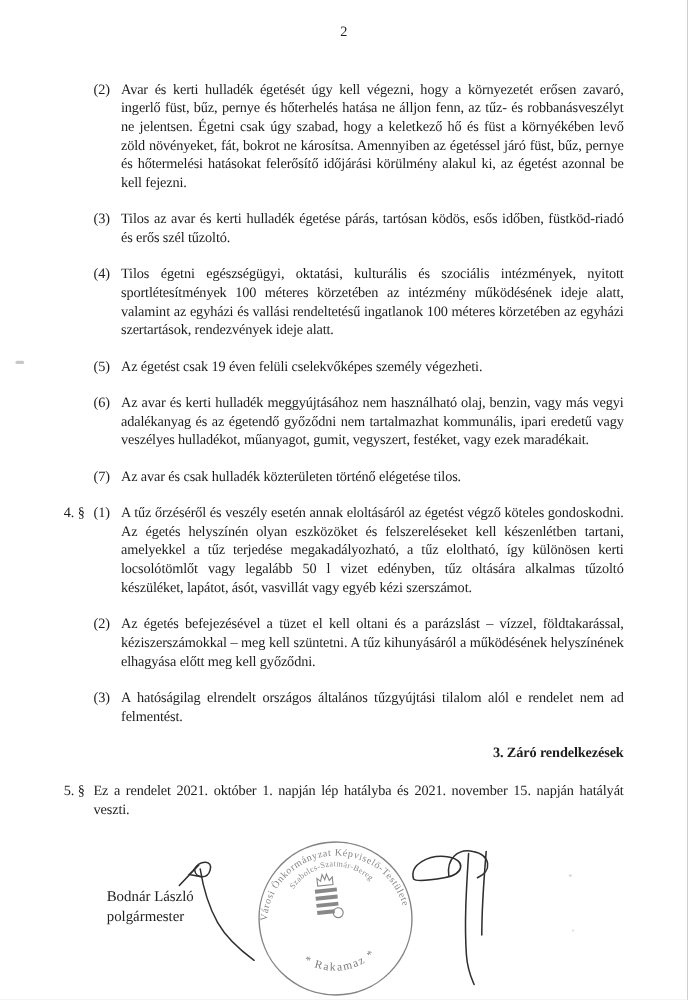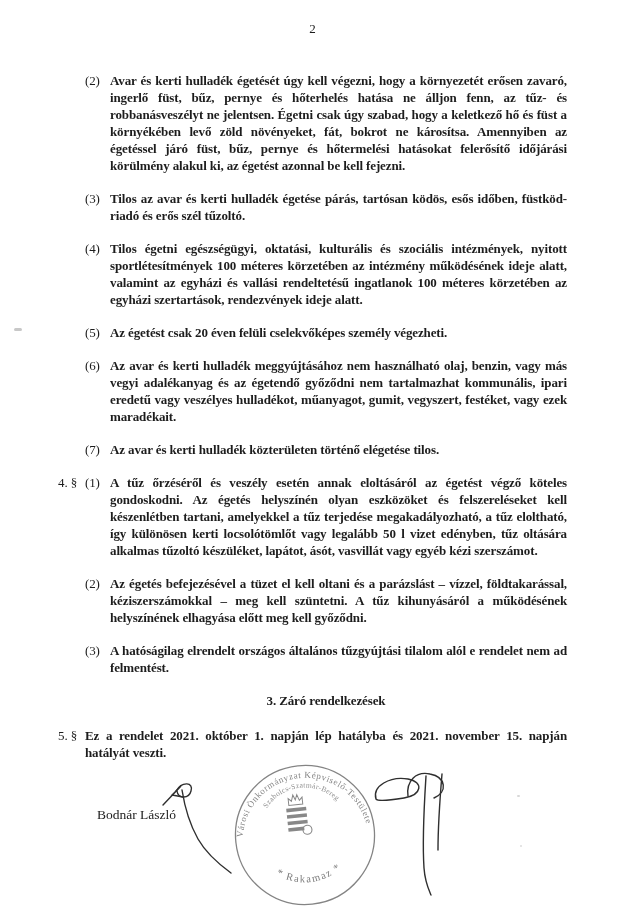--- a/index.html
+++ b/index.html
@@ -33,24 +33,23 @@
   }
   .sec{
     position:absolute;
     left:-27px;top:0;
     white-space:nowrap;
   }
   .marker{flex:0 0 25px;}
   .txt{
     flex:1;
     text-align:justify;
-    font-weight:bold;
   }
   .heading{
-    text-align:center;
+    text-align:right;
     font-weight:bold;
     margin:12px 0 18px 0;
   }
   .sig-area{
     position:absolute;
     left:0;top:760px;
     width:625px;height:149px;
   }
   .sig-name{
     position:absolute;
@@ -99,31 +98,31 @@
       <div class="txt">Tilos az avar és kerti hulladék égetése párás, tartósan ködös, esős időben, füstköd-riadó és erős szél tűzoltó.</div>
     </div>
 
     <div class="block">
       <span class="marker">(4)</span>
       <div class="txt">Tilos égetni egészségügyi, oktatási, kulturális és szociális intézmények, nyitott sportlétesítmények 100 méteres körzetében az intézmény működésének ideje alatt, valamint az egyházi és vallási rendeltetésű ingatlanok 100 méteres körzetében az egyházi szertartások, rendezvények ideje alatt.</div>
     </div>
 
     <div class="block">
       <span class="marker">(5)</span>
-      <div class="txt">Az égetést csak 20 éven felüli cselekvőképes személy végezheti.</div>
+      <div class="txt">Az égetést csak 19 éven felüli cselekvőképes személy végezheti.</div>
     </div>
 
     <div class="block">
       <span class="marker">(6)</span>
       <div class="txt">Az avar és kerti hulladék meggyújtásához nem használható olaj, benzin, vagy más vegyi adalékanyag és az égetendő győződni nem tartalmazhat kommunális, ipari eredetű vagy veszélyes hulladékot, műanyagot, gumit, vegyszert, festéket, vagy ezek maradékait.</div>
     </div>
 
     <div class="block">
       <span class="marker">(7)</span>
-      <div class="txt">Az avar és kerti hulladék közterületen történő elégetése tilos.</div>
+      <div class="txt">Az avar és csak hulladék közterületen történő elégetése tilos.</div>
     </div>
 
     <div class="block">
       <span class="sec">4. §</span>
       <span class="marker">(1)</span>
       <div class="txt">A tűz őrzéséről és veszély esetén annak eloltásáról az égetést végző köteles gondoskodni. Az égetés helyszínén olyan eszközöket és felszereléseket kell készenlétben tartani, amelyekkel a tűz terjedése megakadályozható, a tűz eloltható, így különösen kerti locsolótömlőt vagy legalább 50 l vizet edényben, tűz oltására alkalmas tűzoltó készüléket, lapátot, ásót, vasvillát vagy egyéb kézi szerszámot.</div>
     </div>
 
     <div class="block">
       <span class="marker">(2)</span>
@@ -185,20 +184,21 @@
         <rect x="57" y="45" width="20" height="3.6" stroke="none"></rect>
         <rect x="57" y="51.5" width="20" height="3.6" stroke="none"></rect>
         <rect x="57" y="58" width="20" height="3.6" stroke="none"></rect>
         <rect x="57" y="64.5" width="16" height="3.6" stroke="none"></rect>
         <circle cx="76" cy="68" r="4.5" fill="none" stroke-width="1.1"></circle>
       </g>
     </svg>
 
     <div class="sig-name sig-left-name">
       <div>Bodnár László</div>
+      <div>polgármester</div>
     </div>
 
     <div class="sig-name sig-right-name">
     </div>
 
   </div>
 
   <div class="artifact artifact-1"></div>
   <div class="artifact artifact-2"></div>
   <div class="artifact artifact-3"></div>

